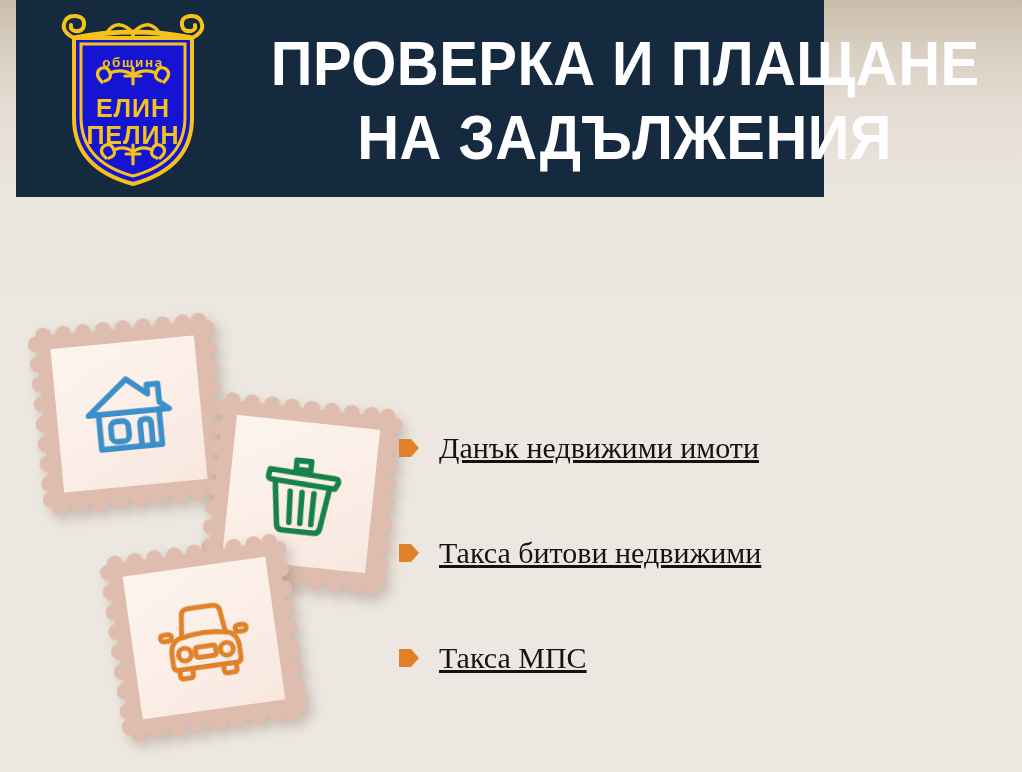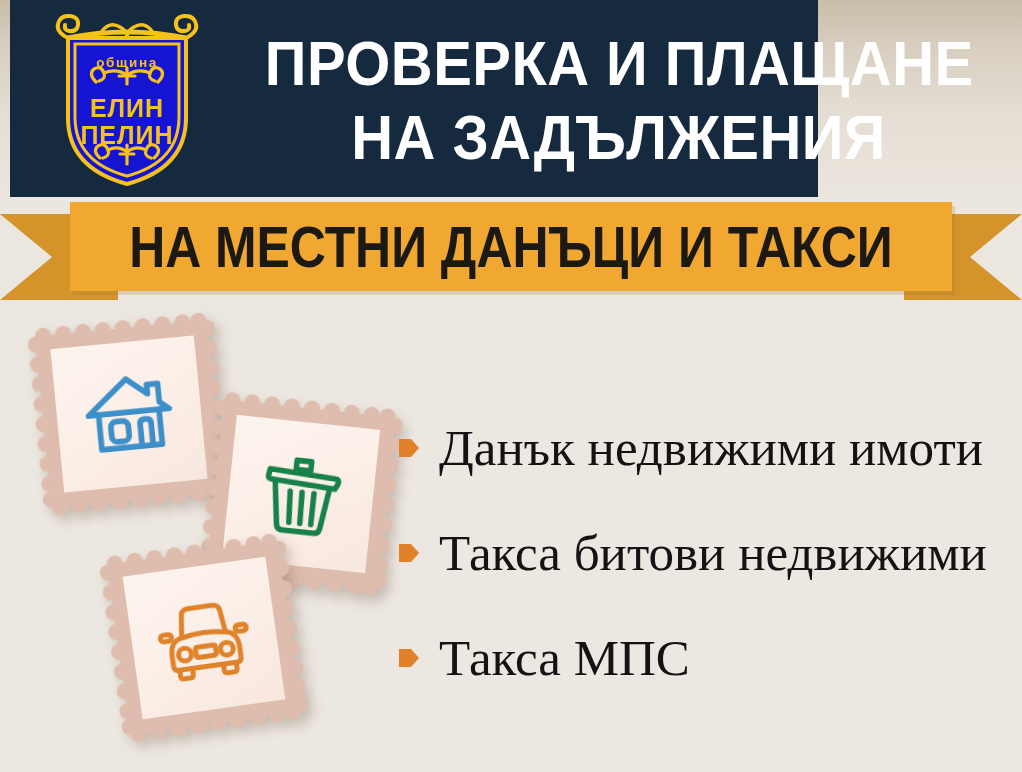--- a/index.html
+++ b/index.html
@@ -20,21 +20,21 @@
         #e4ddd3 14%,
         #ebe6de 26%,
         #ece7e0 45%,
         #ece7e0 100%);
     overflow:hidden;
   }
 
   
   .header {
     position:absolute;
-    left:10px; top:0;
+    left:16px; top:0;
     width:808px; height:197px;
     background:#15293f;
     z-index:5;
   }
 
   .logo-wrap {
     position:absolute;
     left:38px; top:8px;
     width:158px; height:182px;
   }
@@ -139,24 +139,25 @@
   }
   .bullet-row {
     display:flex;
     align-items:center;
     gap:19px;
   }
   .bullet-marker { flex:0 0 auto; width:22px; height:26px; display:block; }
   .bullet-marker svg { display:block; width:100%; height:100%; }
   .bullet-label {
     font-family:"Liberation Serif", serif;
-    font-size:51px;
+    font-size:30px;
     line-height:48px;
     color:#131313;
     white-space:nowrap;
+    text-decoration:underline;
   }
 </style>
 </head>
 <body>
 
 <div id="poster">
 
   <div class="header">
 
     <div class="logo-wrap">
@@ -196,29 +197,20 @@
         </g>
       </svg>
     </div>
 
     <div class="header-title">
       <div class="line">ПРОВЕРКА И ПЛАЩАНЕ</div>
       <div class="line">НА ЗАДЪЛЖЕНИЯ</div>
     </div>
   </div>
 
-  <div class="ribbon">
-    <div class="ribbon-tail-shadow left"></div>
-    <div class="ribbon-tail-shadow right"></div>
-    <div class="ribbon-tail left"></div>
-    <div class="ribbon-tail right"></div>
-    <div class="ribbon-band">
-      <span class="ribbon-text">НА МЕСТНИ ДАНЪЦИ И ТАКСИ</span>
-    </div>
-  </div>
 
   <div class="stamps">
 
     <div class="stamp house">
       <div class="scallop">
         <svg viewBox="0 0 192 192" xmlns="http://www.w3.org/2000/svg">
           <defs>
             <mask id="mH">
               <rect x="10" y="10" width="172" height="172" fill="#fff"></rect>
               <g fill="#fff">

